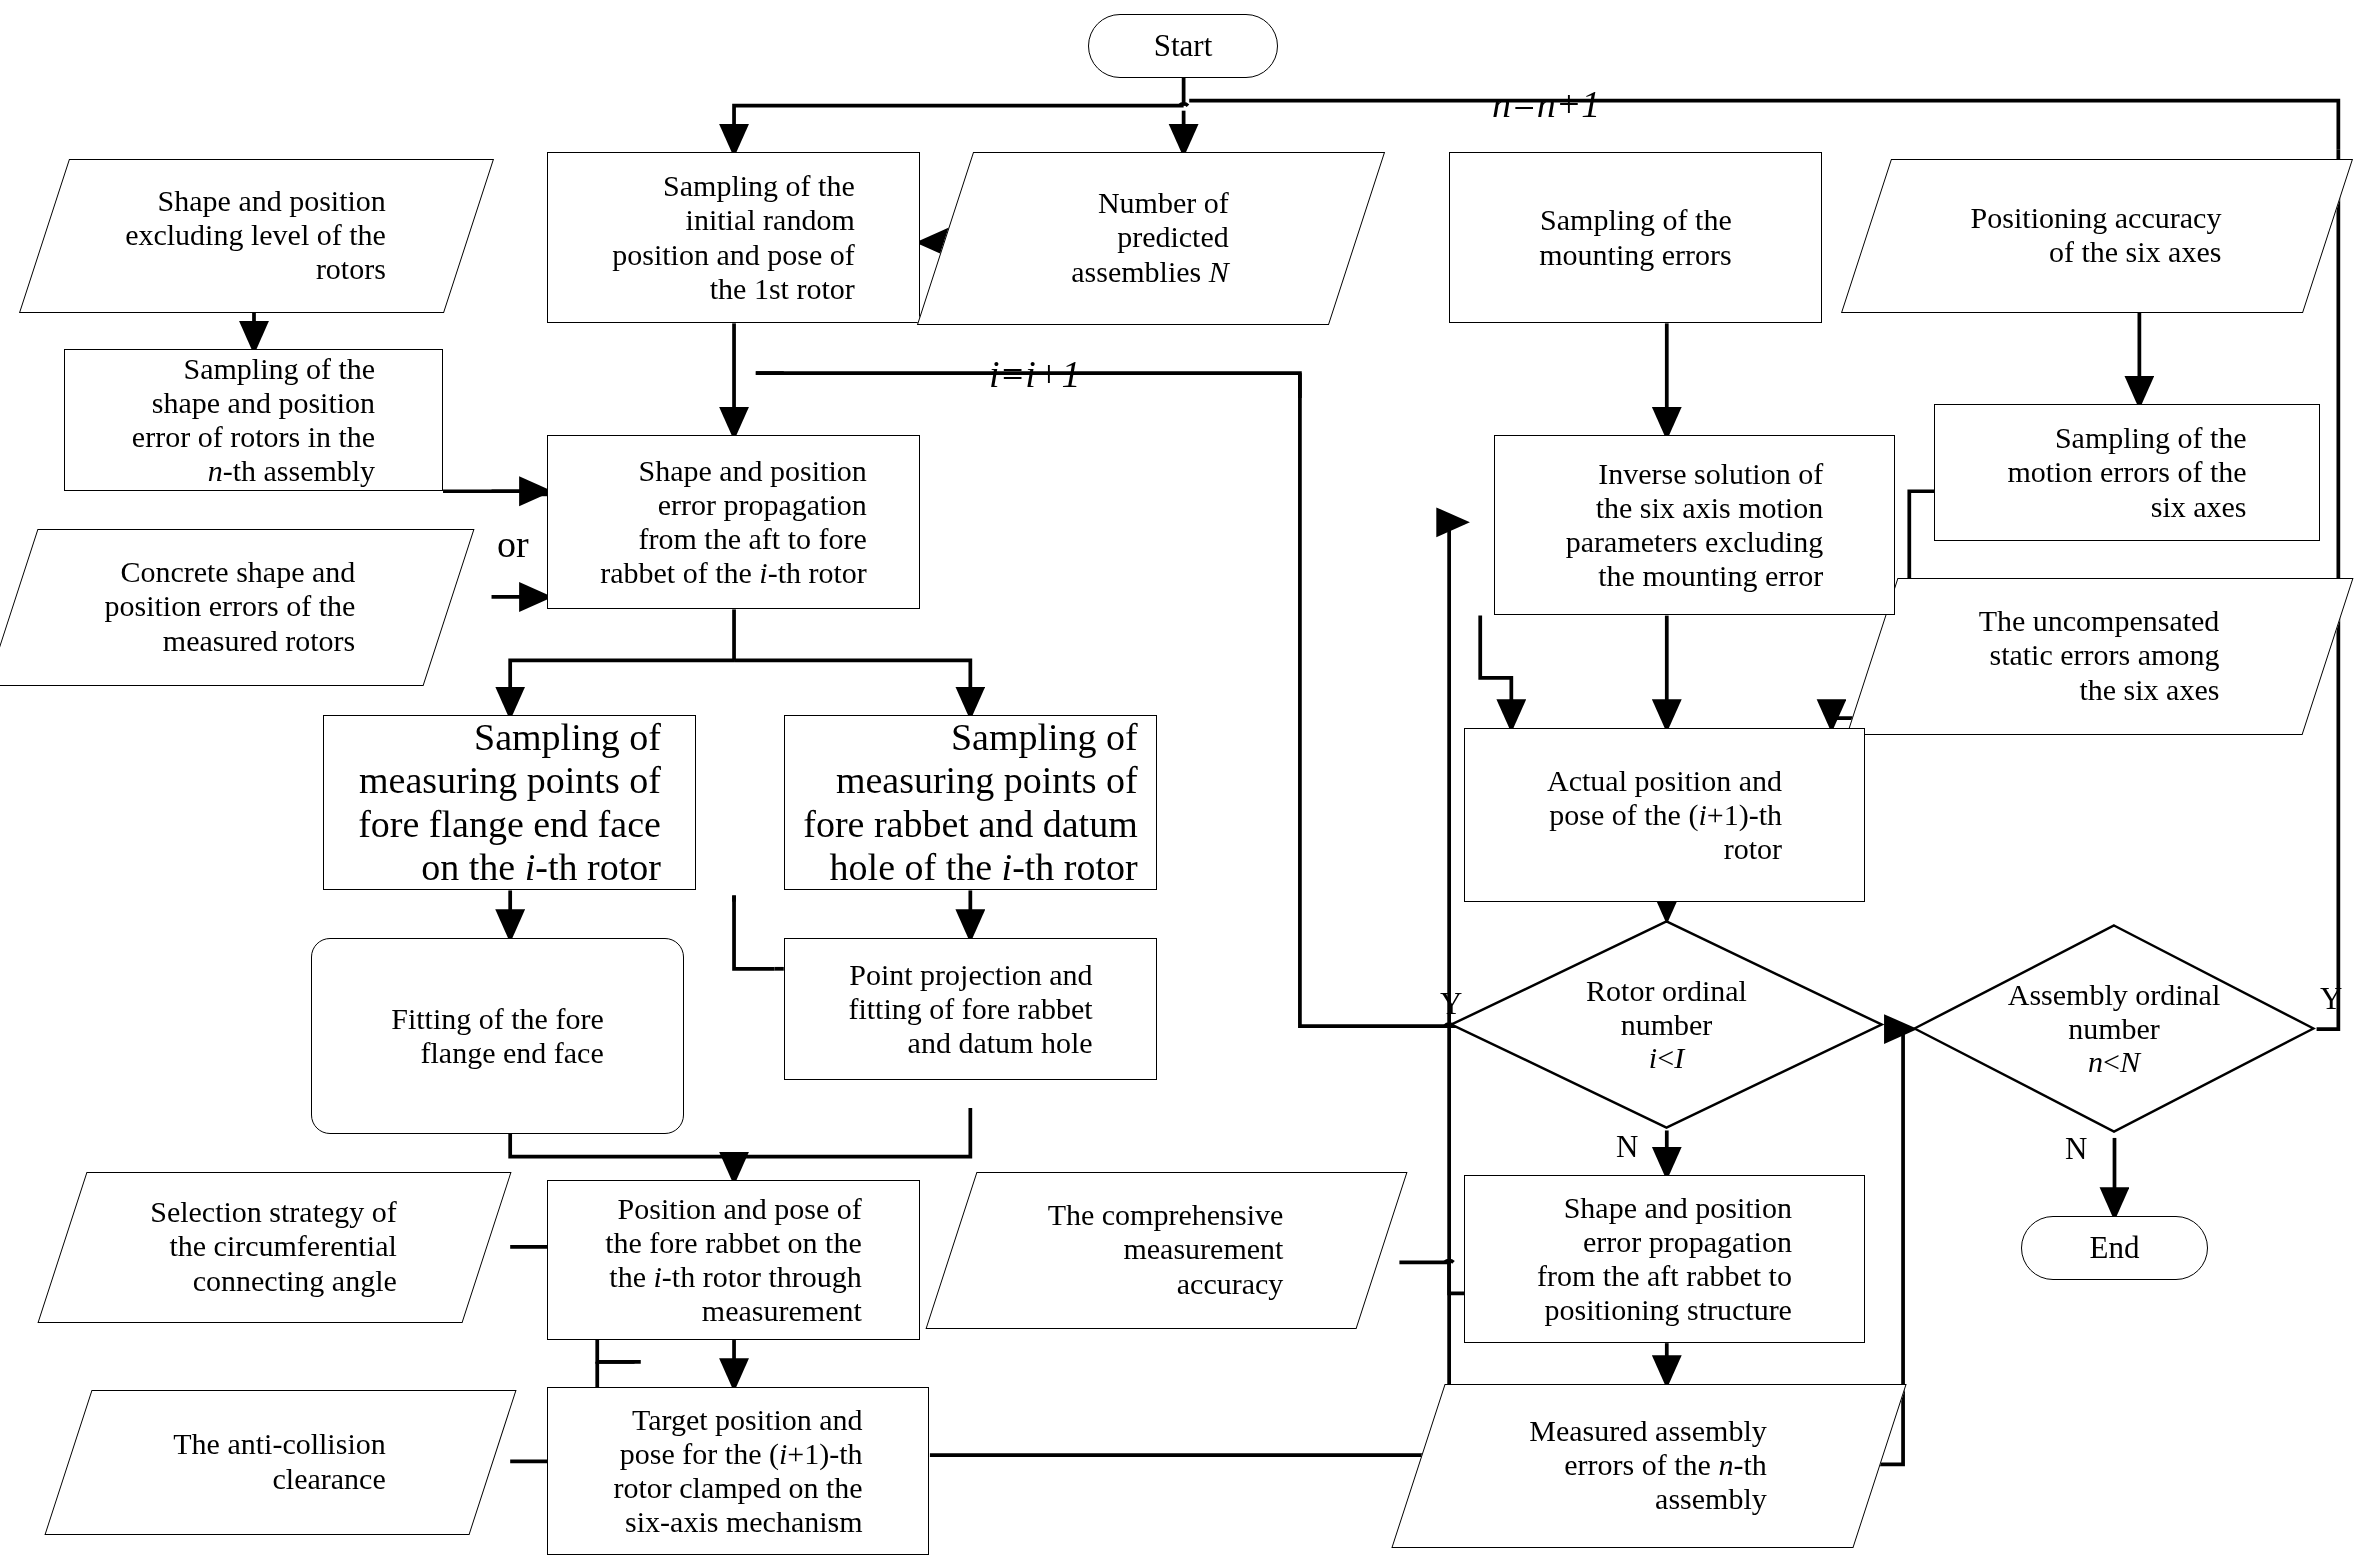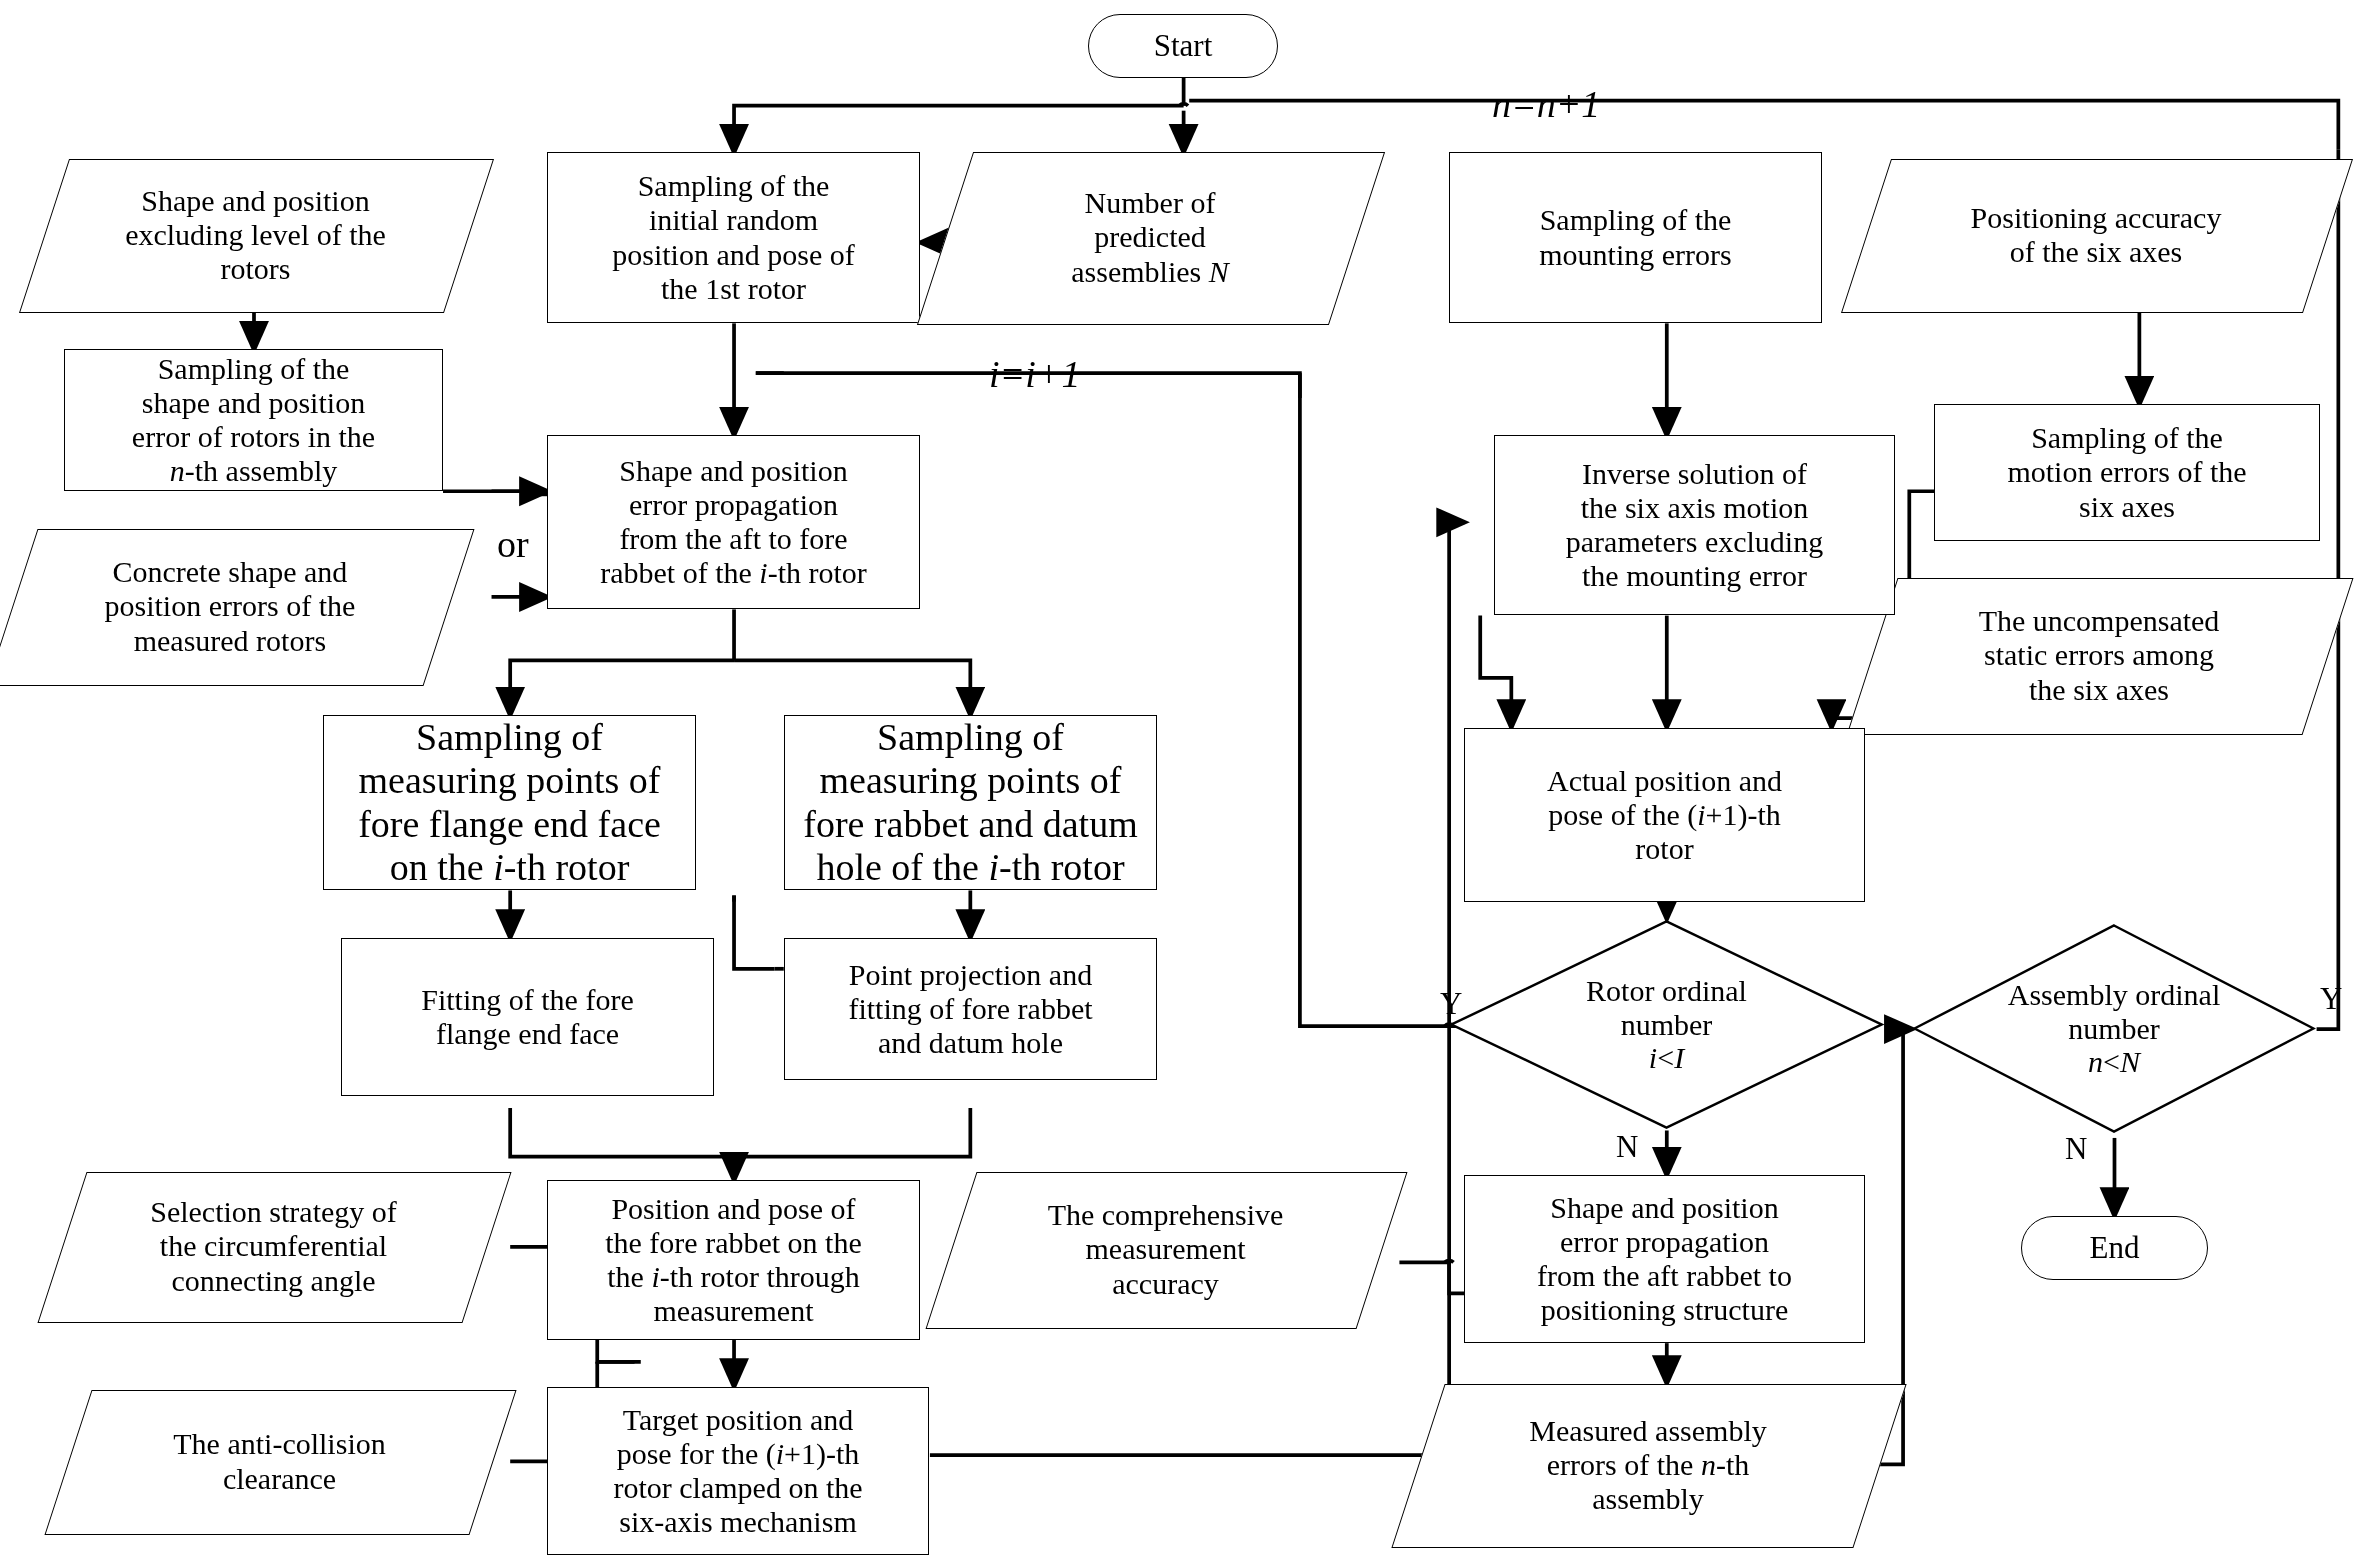--- a/index.html
+++ b/index.html
@@ -1,20 +1,20 @@
 <!DOCTYPE html>
 <html style="font-size:10px"><head>
 <meta charset="utf-8">
 <style>
   html,body{margin:0;padding:0;background:#ffffff;}
   body{font-family:"Liberation Serif", serif;}
   #stage{position:relative;width:2366px;height:1567px;background:#fff;overflow:hidden;}
   svg.edges{position:absolute;left:0;top:0;width:2366px;height:1567px;pointer-events:none;}
   .node{position:absolute;box-sizing:border-box;display:flex;align-items:center;justify-content:center;
-        text-align:center;color:#000;line-height:1.14;background:#fff;}
+        text-align:right;color:#000;line-height:1.14;background:#fff;}
   .proc{border:1.9px solid #000;}
   .io{border:none;background:transparent;}
   .io .skew{position:absolute;left:0;top:0;width:100%;height:100%;
             border:1.9px solid #000;transform:skewX(-18deg);background:#fff;z-index:0;}
   .io .txt{position:relative;z-index:1;padding:0 6.2px;}
   .term{border:1.9px solid #000;border-radius:621px;}
   .dec{position:absolute;background:transparent;}
   .dec .dshape{position:absolute;left:0;top:0;width:100%;height:100%;}
   .dec .dtxt{position:absolute;left:0;top:0;width:100%;height:100%;
              display:flex;align-items:center;justify-content:center;text-align:center;
@@ -247,21 +247,21 @@
 
   <div class="node proc f46" style="left:784px;top:715px;width:373px;height:175px;">
     <div>
       <div>Sampling of</div>
       <div>measuring points of</div>
       <div>fore rabbet and datum</div>
       <div>hole of the <i>i</i>-th rotor</div>
     </div>
   </div>
 
-  <div class="node proc f48" style="left:341px;top:938px;width:373px;height:158px;">
+  <div class="node proc f48" style="left:311px;top:938px;width:373px;height:196px;border-radius:19px;">
     <div>
       <div>Fitting of the fore</div>
       <div>flange end face</div>
     </div>
   </div>
 
   <div class="node proc f48" style="left:784px;top:938px;width:373px;height:142px;">
     <div>
       <div>Point projection and</div>
       <div>fitting of fore rabbet</div>

